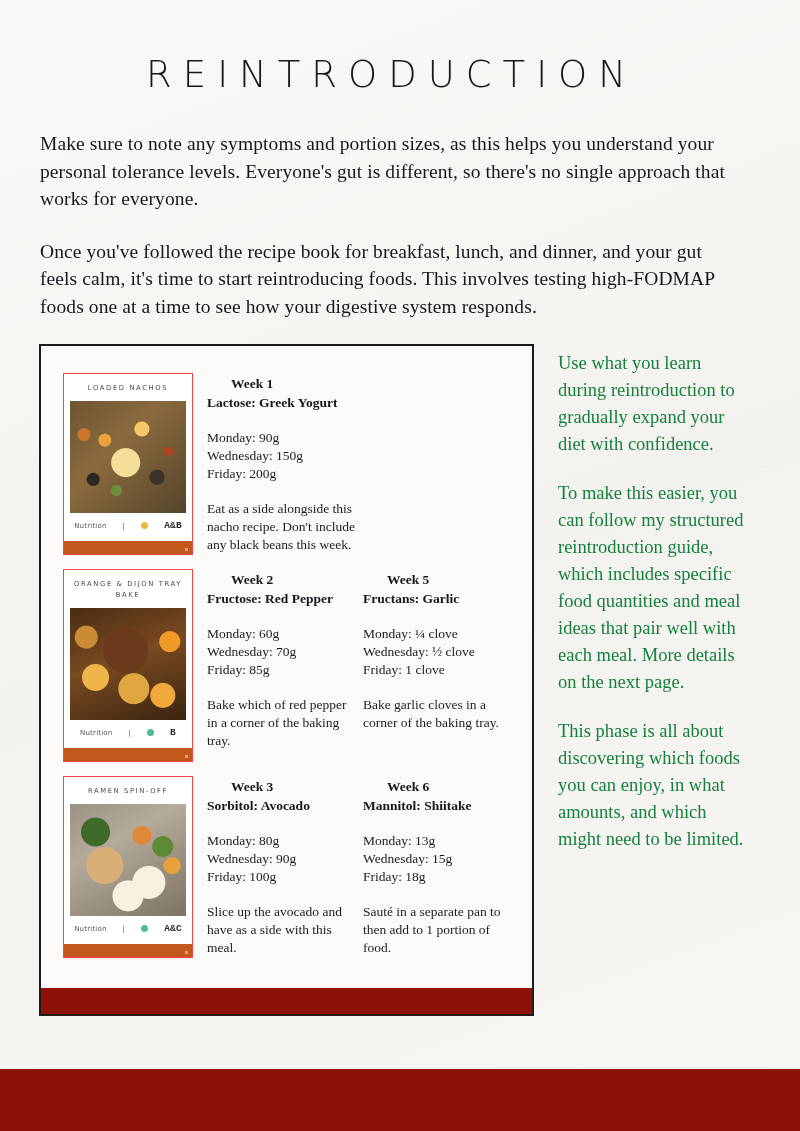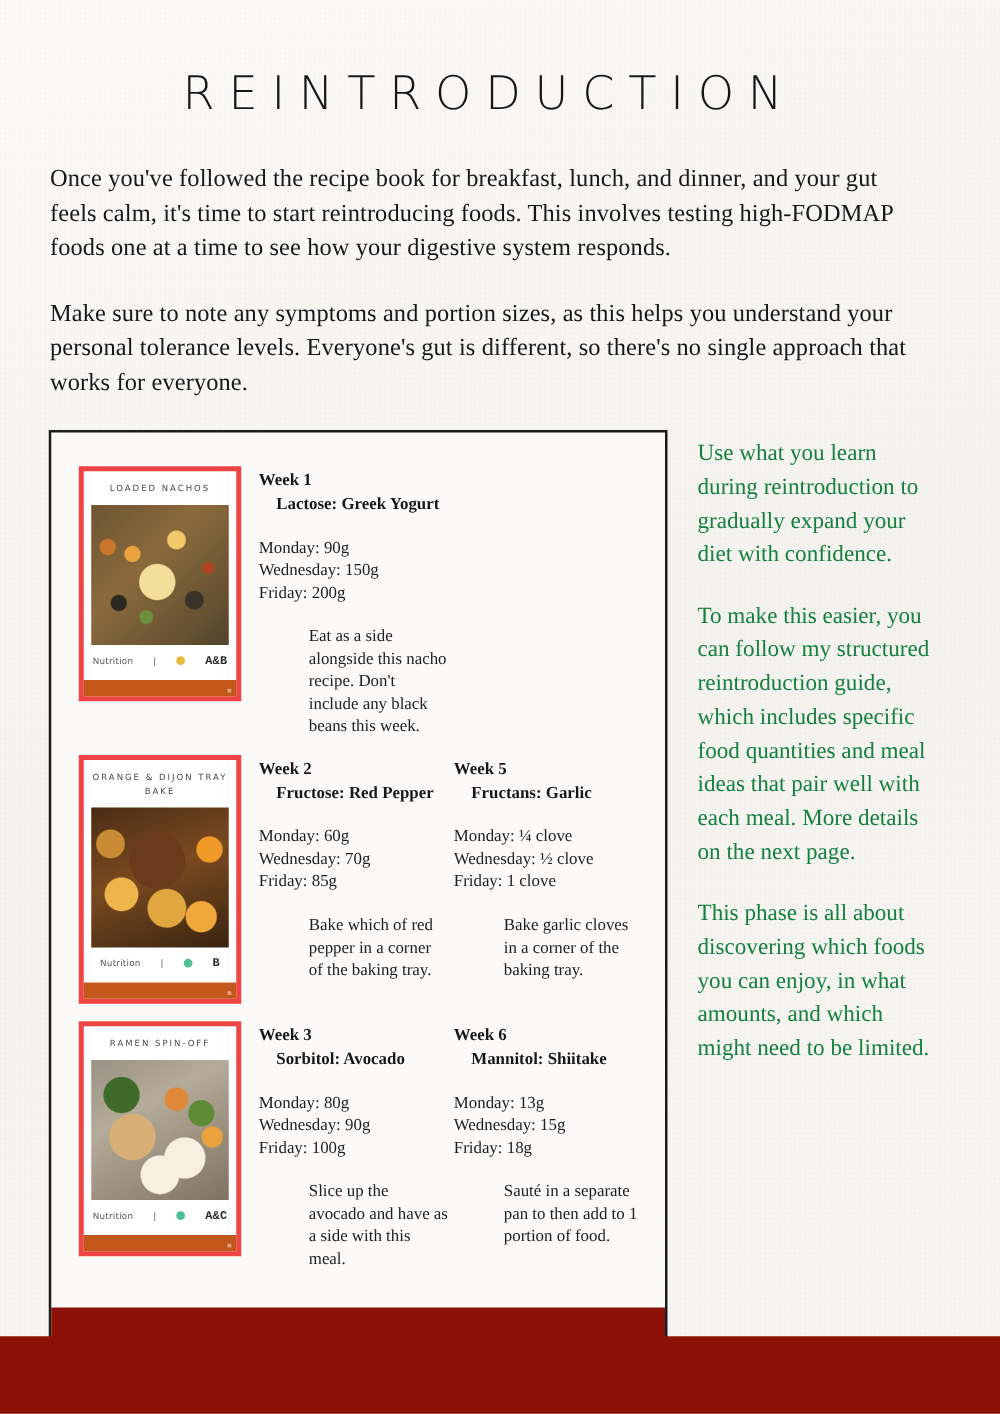--- a/index.html
+++ b/index.html
@@ -104,21 +104,21 @@
     gap: 0;
     align-items: flex-start;
     margin-bottom: 14px;
   }
   .guide-row:last-of-type { margin-bottom: 4px; }
 
   
   .recipe-card {
     width: 130px;
     flex: 0 0 130px;
-    border: 4px solid #ef4444;
+    border: 1px solid #ef4444;
     background: #ffffff;
     margin-right: 14px;
   }
   .recipe-name {
     font-family: "DejaVu Sans", sans-serif;
     font-size: 6.8px;
     letter-spacing: 1.6px;
     text-align: center;
     color: #4a4a4a;
     padding: 9px 6px 7px 6px;
@@ -175,40 +175,39 @@
     width: 152px;
     flex: 0 0 152px;
     padding-top: 2px;
   }
   .week-col.second { margin-left: 4px; }
   .week-label {
     font-size: 13.5px;
     font-weight: 700;
     color: #17171b;
     line-height: 18.5px;
+    margin-left: 24px;
   }
   .week-sub {
     font-size: 13.5px;
     font-weight: 700;
     color: #17171b;
     line-height: 18.5px;
     margin-bottom: 17px;
-    margin-left: 14px;
   }
   .week-dose {
     font-size: 13.5px;
     color: #1d1d20;
     line-height: 18px;
   }
   .week-note {
     font-size: 13.5px;
     color: #1d1d20;
     line-height: 18px;
     margin-top: 17px;
-    margin-left: 40px;
   }
 
   
   .sidebar {
     flex: 1 1 auto;
     padding-top: 6px;
     padding-right: 2px;
   }
   .sidebar p {
     font-size: 18.5px;
@@ -270,22 +269,22 @@
 </head>
 <body>
 
 <div class="paper-texture"></div>
 
 <div class="page">
 
   <h1 class="page-title">REINTRODUCTION</h1>
 
   <div class="intro">
+    <p>Make sure to note any symptoms and portion sizes, as this helps you understand your personal tolerance levels. Everyone's gut is different, so there's no single approach that works for everyone.</p>
     <p>Once you've followed the recipe book for breakfast, lunch, and dinner, and your gut feels calm, it's time to start reintroducing foods. This involves testing high-FODMAP foods one at a time to see how your digestive system responds.</p>
-    <p>Make sure to note any symptoms and portion sizes, as this helps you understand your personal tolerance levels. Everyone's gut is different, so there's no single approach that works for everyone.</p>
   </div>
 
   <div class="content-row">
 
     <div class="guide-card">
       <div class="guide-inner">
 
 
         <div class="guide-row">
           <div class="recipe-card">

